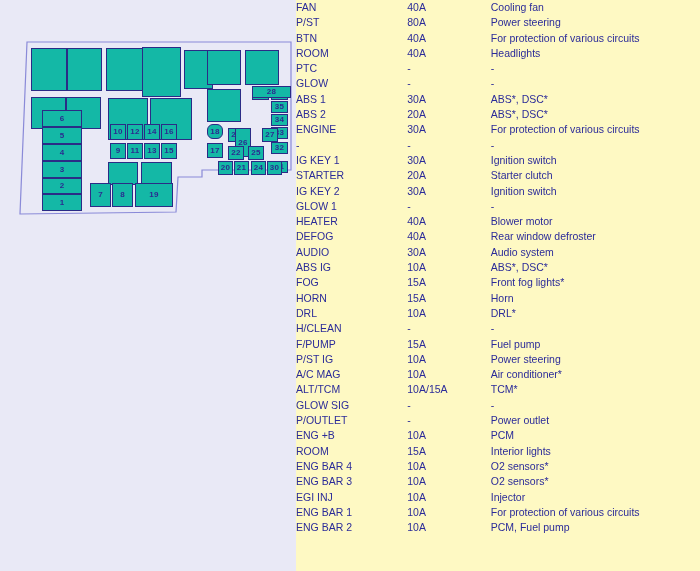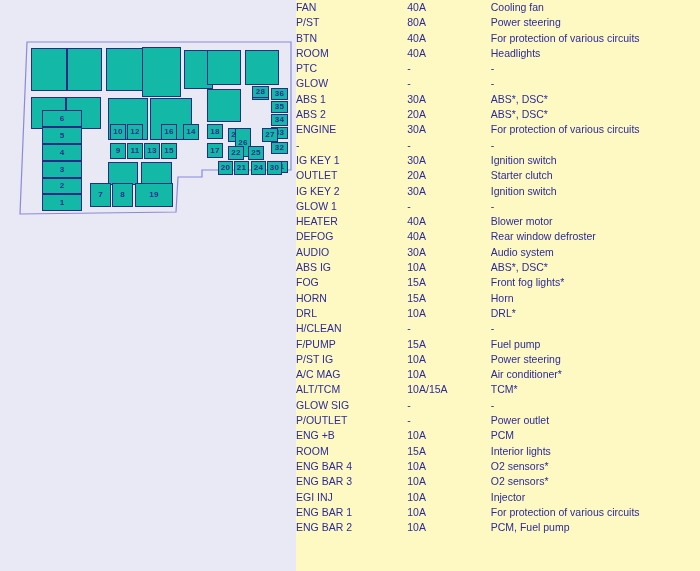--- a/index.html
+++ b/index.html
@@ -119,43 +119,43 @@
       <div class="cell blank" style="left: 108px; top: 98px; width: 40px; height: 42px;"></div>
       <div class="cell blank" style="left: 150px; top: 98px; width: 42px; height: 42px;"></div>
       <div class="cell" style="left: 42px; top: 110px; width: 40px; height: 17px;">6</div>
       <div class="cell" style="left: 42px; top: 127px; width: 40px; height: 17px;">5</div>
       <div class="cell" style="left: 42px; top: 144px; width: 40px; height: 17px;">4</div>
       <div class="cell" style="left: 42px; top: 161px; width: 40px; height: 17px;">3</div>
       <div class="cell" style="left: 42px; top: 178px; width: 40px; height: 16px;">2</div>
       <div class="cell" style="left: 42px; top: 194px; width: 40px; height: 17px;">1</div>
       <div class="cell thin" style="left: 110px; top: 124px; width: 16px; height: 16px;">10</div>
       <div class="cell thin" style="left: 127px; top: 124px; width: 16px; height: 16px;">12</div>
-      <div class="cell thin" style="left: 144px; top: 124px; width: 16px; height: 16px; margin-left: 39px;">14</div>
+      <div class="cell thin" style="left: 144px; top: 124px; width: 16px; height: 16px;">14</div>
       <div class="cell thin" style="left: 161px; top: 124px; width: 16px; height: 16px;">16</div>
       <div class="cell thin" style="left: 110px; top: 143px; width: 16px; height: 16px;">9</div>
       <div class="cell thin" style="left: 127px; top: 143px; width: 16px; height: 16px;">11</div>
       <div class="cell thin" style="left: 144px; top: 143px; width: 16px; height: 16px;">13</div>
       <div class="cell thin" style="left: 161px; top: 143px; width: 16px; height: 16px;">15</div>
       <div class="cell blank" style="left: 108px; top: 162px; width: 30px; height: 23px;"></div>
       <div class="cell blank" style="left: 141px; top: 162px; width: 31px; height: 23px;"></div>
       <div class="cell" style="left: 90px; top: 183px; width: 21px; height: 24px;">7</div>
       <div class="cell" style="left: 112px; top: 183px; width: 21px; height: 24px;">8</div>
       <div class="cell" style="left: 135px; top: 183px; width: 38px; height: 24px;">19</div>
       <div class="cell blank" style="left: 207px; top: 50px; width: 34px; height: 35px;"></div>
       <div class="cell blank" style="left: 245px; top: 50px; width: 34px; height: 35px;"></div>
       <div class="cell blank" style="left: 207px; top: 89px; width: 34px; height: 33px;"></div>
       <div class="cell thin" style="left: 252px; top: 88px; width: 17px; height: 12px;">29</div>
       <div class="cell thin" style="left: 271px; top: 88px; width: 17px; height: 12px;">36</div>
-      <div class="cell thin" style="left: 252px; top: 86px; width: 17px; height: 12px;">28</div>
+      <div class="cell thin" style="left: 252px; top: 86px; width: 39px; height: 12px;">28</div>
       <div class="cell thin" style="left: 271px; top: 101px; width: 17px; height: 12px;">35</div>
       <div class="cell thin" style="left: 271px; top: 114px; width: 17px; height: 12px;">34</div>
       <div class="cell thin" style="left: 271px; top: 127px; width: 17px; height: 12px;">33</div>
       <div class="cell thin" style="left: 271px; top: 142px; width: 17px; height: 12px;">32</div>
       <div class="cell thin" style="left: 271px; top: 161px; width: 17px; height: 12px;">31</div>
-      <div class="cell thin" style="left: 207px; top: 124px; width: 16px; height: 15px;">18</div>
+      <div class="cell thin" style="left: 207px; top: 124px; width: 16px; height: 15px; border-radius: 6px;">18</div>
       <div class="cell thin" style="left: 207px; top: 143px; width: 16px; height: 15px;">17</div>
       <div class="cell thin" style="left: 228px; top: 128px; width: 16px; height: 14px;">23</div>
       <div class="cell thin" style="left: 235px; top: 128px; width: 16px; height: 29px;">26</div>
       <div class="cell thin" style="left: 262px; top: 128px; width: 16px; height: 14px;">27</div>
       <div class="cell thin" style="left: 228px; top: 146px; width: 16px; height: 14px;">22</div>
       <div class="cell thin" style="left: 248px; top: 146px; width: 16px; height: 14px;">25</div>
       <div class="cell thin" style="left: 218px; top: 161px; width: 15px; height: 14px;">20</div>
       <div class="cell thin" style="left: 234px; top: 161px; width: 15px; height: 14px;">21</div>
       <div class="cell thin" style="left: 251px; top: 161px; width: 15px; height: 14px;">24</div>
       <div class="cell thin" style="left: 267px; top: 161px; width: 15px; height: 14px;">30</div>
@@ -214,21 +214,21 @@
           <td class="col-name">-</td>
           <td class="col-amp">-</td>
           <td class="col-desc">-</td>
         </tr>
         <tr>
           <td class="col-name">IG KEY 1</td>
           <td class="col-amp">30A</td>
           <td class="col-desc">Ignition switch</td>
         </tr>
         <tr>
-          <td class="col-name">OUTLET</td>
+          <td class="col-name">STARTER</td>
           <td class="col-amp">20A</td>
           <td class="col-desc">Starter clutch</td>
         </tr>
         <tr>
           <td class="col-name">IG KEY 2</td>
           <td class="col-amp">30A</td>
           <td class="col-desc">Ignition switch</td>
         </tr>
         <tr>
           <td class="col-name">GLOW 1</td>

